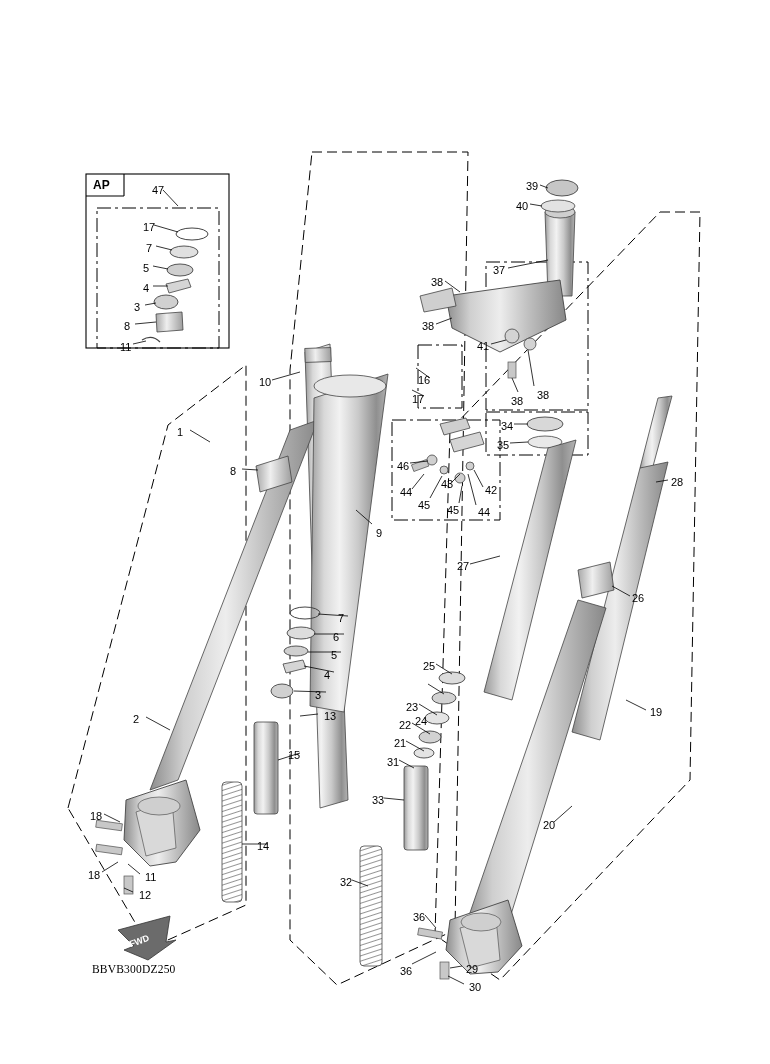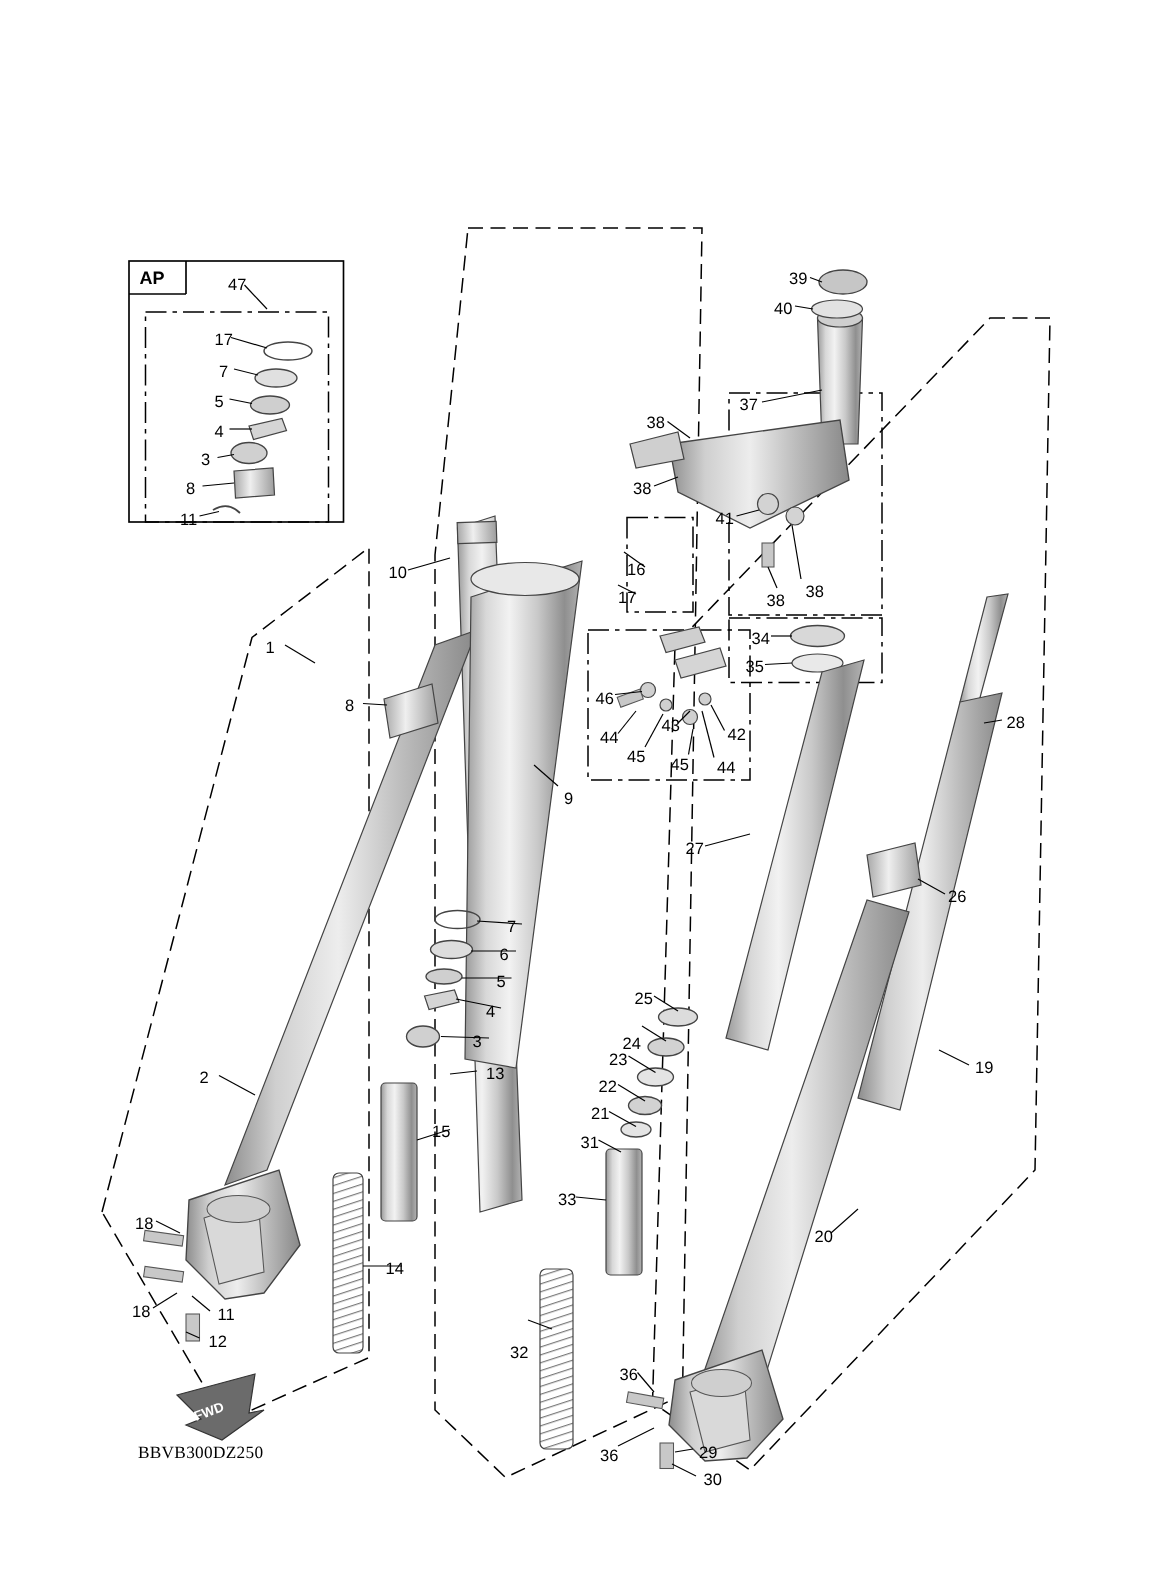--- a/index.html
+++ b/index.html
@@ -298,37 +298,37 @@
     <div class="callout" style="left: 671px; top: 477px;">28</div>
     <div class="callout" style="left: 376px; top: 528px;">9</div>
     <div class="callout" style="left: 457px; top: 561px;">27</div>
     <div class="callout" style="left: 632px; top: 593px;">26</div>
     <div class="callout" style="left: 338px; top: 613px;">7</div>
     <div class="callout" style="left: 333px; top: 632px;">6</div>
     <div class="callout" style="left: 331px; top: 650px;">5</div>
     <div class="callout" style="left: 324px; top: 670px;">4</div>
     <div class="callout" style="left: 315px; top: 690px;">3</div>
     <div class="callout" style="left: 423px; top: 661px;">25</div>
-    <div class="callout" style="left: 415px; top: 691px;">24</div>
+    <div class="callout" style="left: 415px; top: 716px;">24</div>
     <div class="callout" style="left: 406px; top: 702px;">23</div>
     <div class="callout" style="left: 399px; top: 720px;">22</div>
     <div class="callout" style="left: 394px; top: 738px;">21</div>
     <div class="callout" style="left: 650px; top: 707px;">19</div>
     <div class="callout" style="left: 307px; top: 711px; margin-left: 17px;">13</div>
     <div class="callout" style="left: 133px; top: 714px;">2</div>
     <div class="callout" style="left: 288px; top: 750px;">15</div>
     <div class="callout" style="left: 387px; top: 757px;">31</div>
     <div class="callout" style="left: 372px; top: 795px;">33</div>
     <div class="callout" style="left: 90px; top: 811px;">18</div>
     <div class="callout" style="left: 88px; top: 870px;">18</div>
     <div class="callout" style="left: 145px; top: 872px;">11</div>
     <div class="callout" style="left: 139px; top: 890px;">12</div>
     <div class="callout" style="left: 257px; top: 841px;">14</div>
     <div class="callout" style="left: 543px; top: 820px;">20</div>
-    <div class="callout" style="left: 340px; top: 877px; margin-top: 20px;">32</div>
+    <div class="callout" style="left: 340px; top: 877px;">32</div>
     <div class="callout" style="left: 413px; top: 912px;">36</div>
     <div class="callout" style="left: 400px; top: 966px;">36</div>
     <div class="callout" style="left: 466px; top: 964px;">29</div>
     <div class="callout" style="left: 469px; top: 982px;">30</div>
   </div>
 
 <div class="apbox-label" style="left:93px; top:178px;">AP</div>
 <div class="partcode" style="left:92px; top:963px;">BBVB300DZ250</div>
 <div class="fwd-label" style="left:129px; top:936px;">FWD</div>
 

